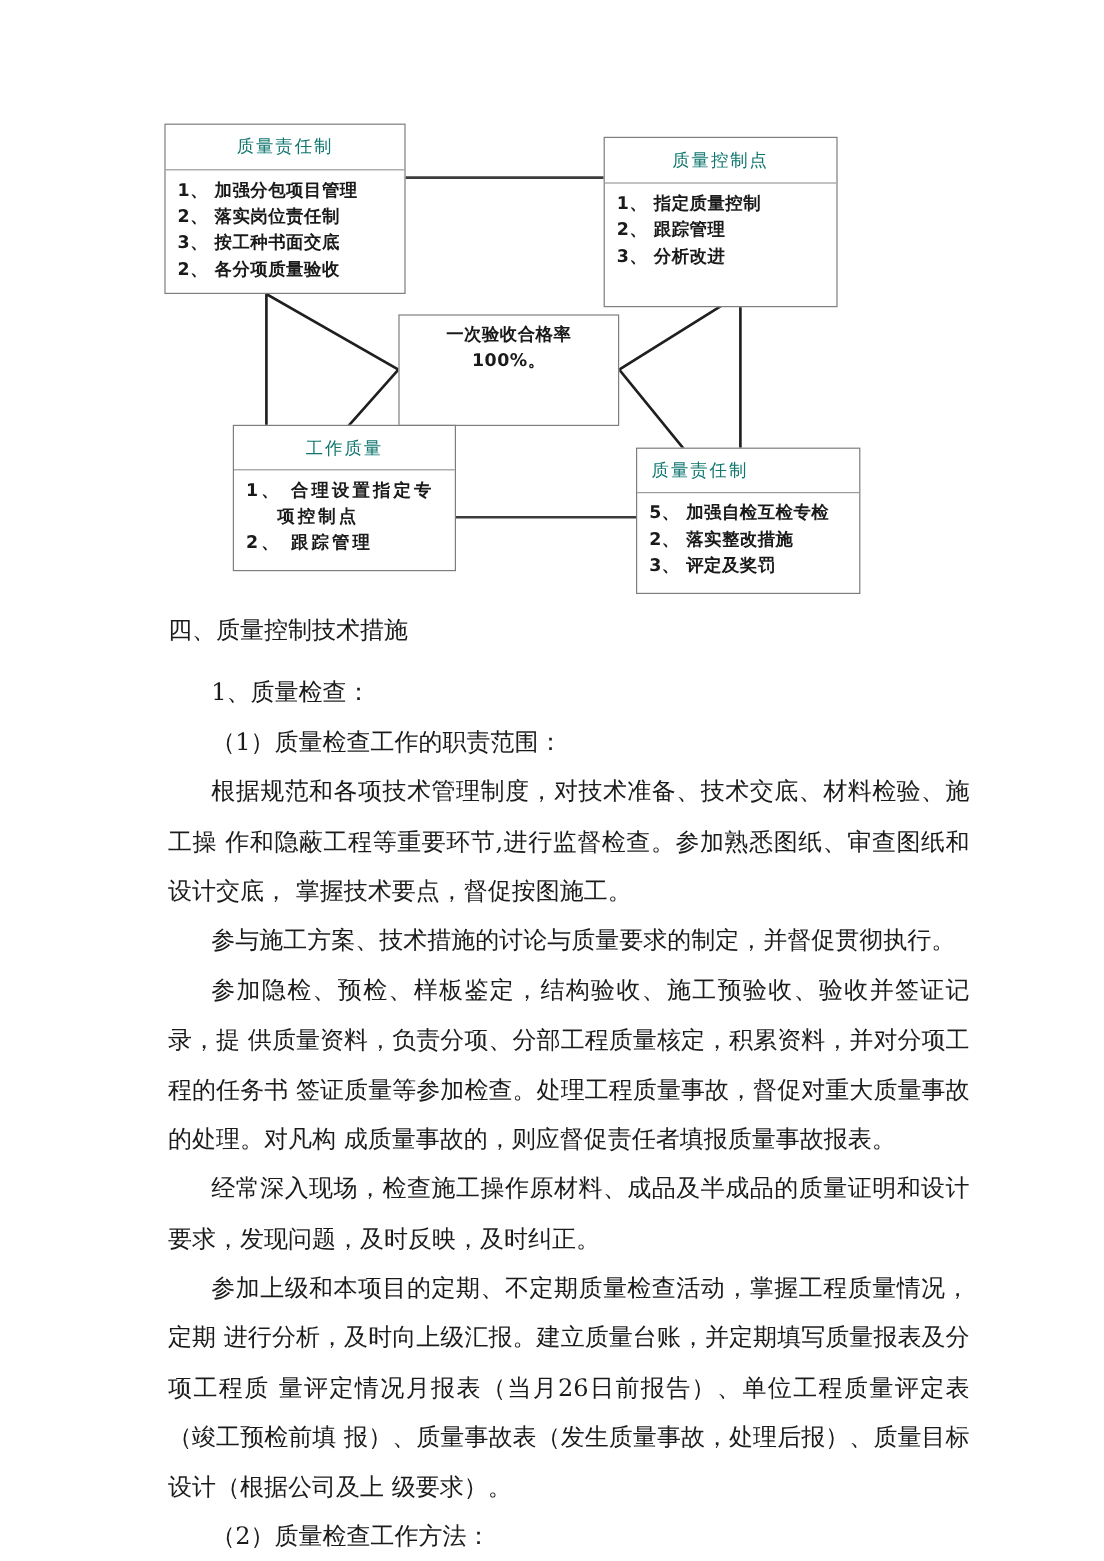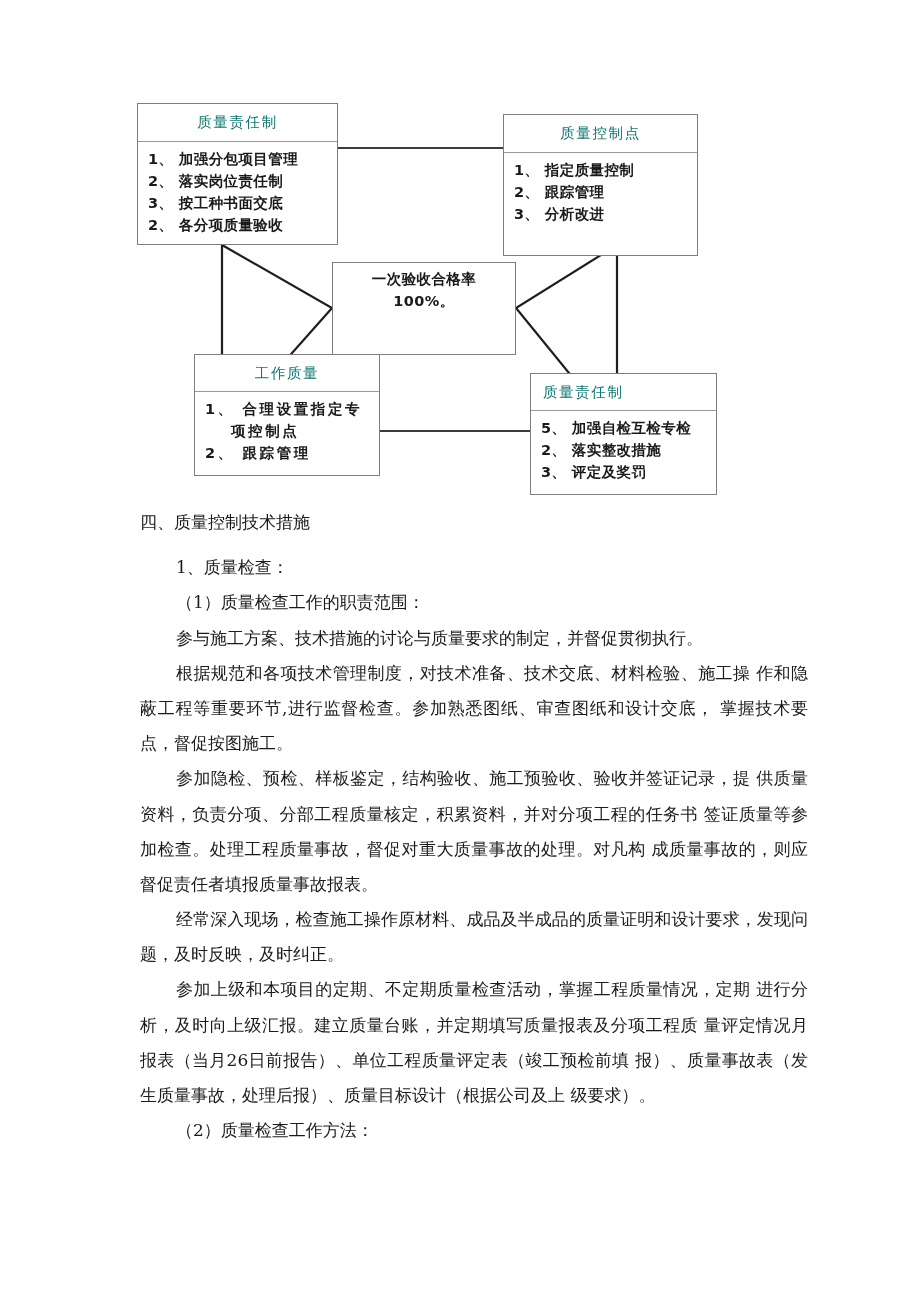--- a/index.html
+++ b/index.html
@@ -93,21 +93,21 @@
   #node-bl .node-body .li { letter-spacing: 2.6px; }
 
   
   #doc-text {
     position: absolute;
     left: 0;
     top: 505px;
     width: 920px;
   }
   .para {
-    font-size: 17px;
+    font-size: 20px;
     line-height: 2.07;
     color: #1b1b1b;
     margin: 0;
     padding: 0 112px 0 140px;
     text-align: justify;
     text-justify: inter-ideograph;
   }
   .para.heading {
     padding-left: 140px;
     text-indent: 0;
@@ -175,19 +175,19 @@
       <div class="li">3、 评定及奖罚</div>
     </div>
   </div>
 
 </div>
 
 <div id="doc-text">
   <p class="para heading">四、质量控制技术措施</p>
   <p class="para sub1">1、质量检查：</p>
   <p class="para sub2">（1）质量检查工作的职责范围：</p>
+  <p class="para flow">根据规范和各项技术管理制度，对技术准备、技术交底、材料检验、施工操 作和隐蔽工程等重要环节,进行监督检查。参加熟悉图纸、审查图纸和设计交底， 掌握技术要点，督促按图施工。</p>
   <p class="para flow">参与施工方案、技术措施的讨论与质量要求的制定，并督促贯彻执行。</p>
-  <p class="para flow">根据规范和各项技术管理制度，对技术准备、技术交底、材料检验、施工操 作和隐蔽工程等重要环节,进行监督检查。参加熟悉图纸、审查图纸和设计交底， 掌握技术要点，督促按图施工。</p>
   <p class="para flow">参加隐检、预检、样板鉴定，结构验收、施工预验收、验收并签证记录，提 供质量资料，负责分项、分部工程质量核定，积累资料，并对分项工程的任务书  签证质量等参加检查。处理工程质量事故，督促对重大质量事故的处理。对凡构  成质量事故的，则应督促责任者填报质量事故报表。</p>
   <p class="para flow">经常深入现场，检查施工操作原材料、成品及半成品的质量证明和设计要求，发现问题，及时反映，及时纠正。</p>
   <p class="para flow">参加上级和本项目的定期、不定期质量检查活动，掌握工程质量情况，定期  进行分析，及时向上级汇报。建立质量台账，并定期填写质量报表及分项工程质   量评定情况月报表（当月26日前报告）、单位工程质量评定表（竣工预检前填  报）、质量事故表（发生质量事故，处理后报）、质量目标设计（根据公司及上 级要求）。</p>
   <p class="para sub2">（2）质量检查工作方法：</p>
 </div>
 
 </body></html>

